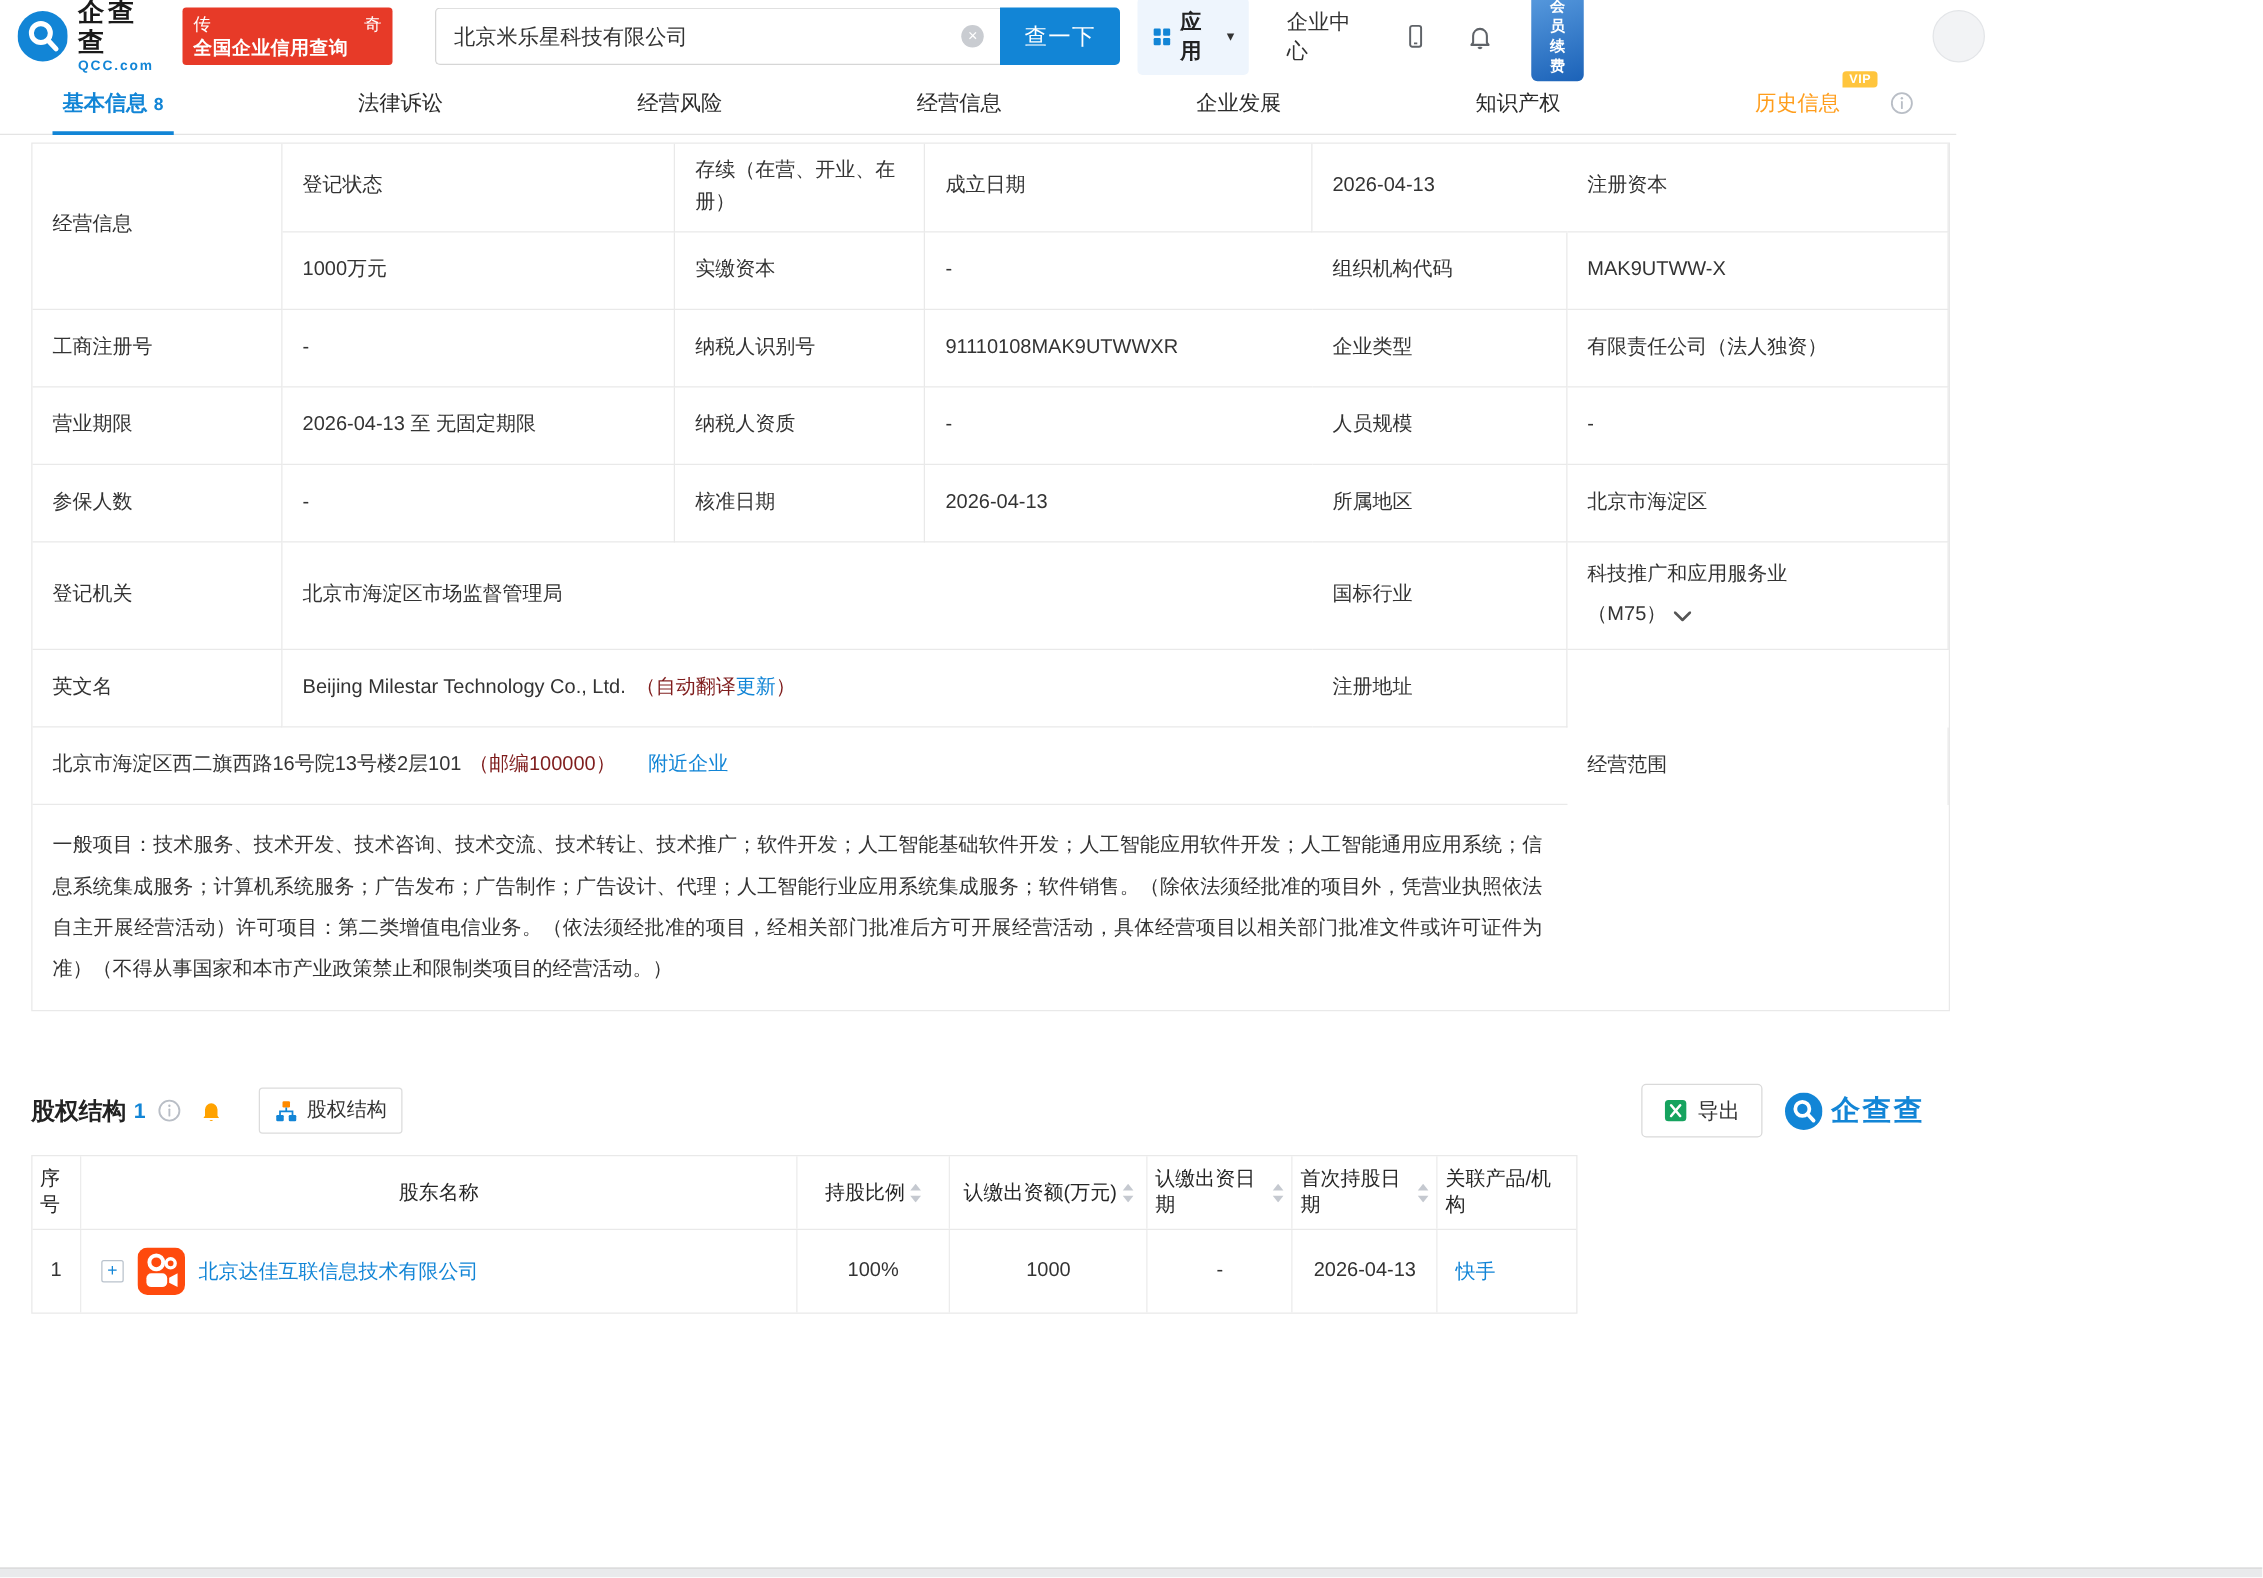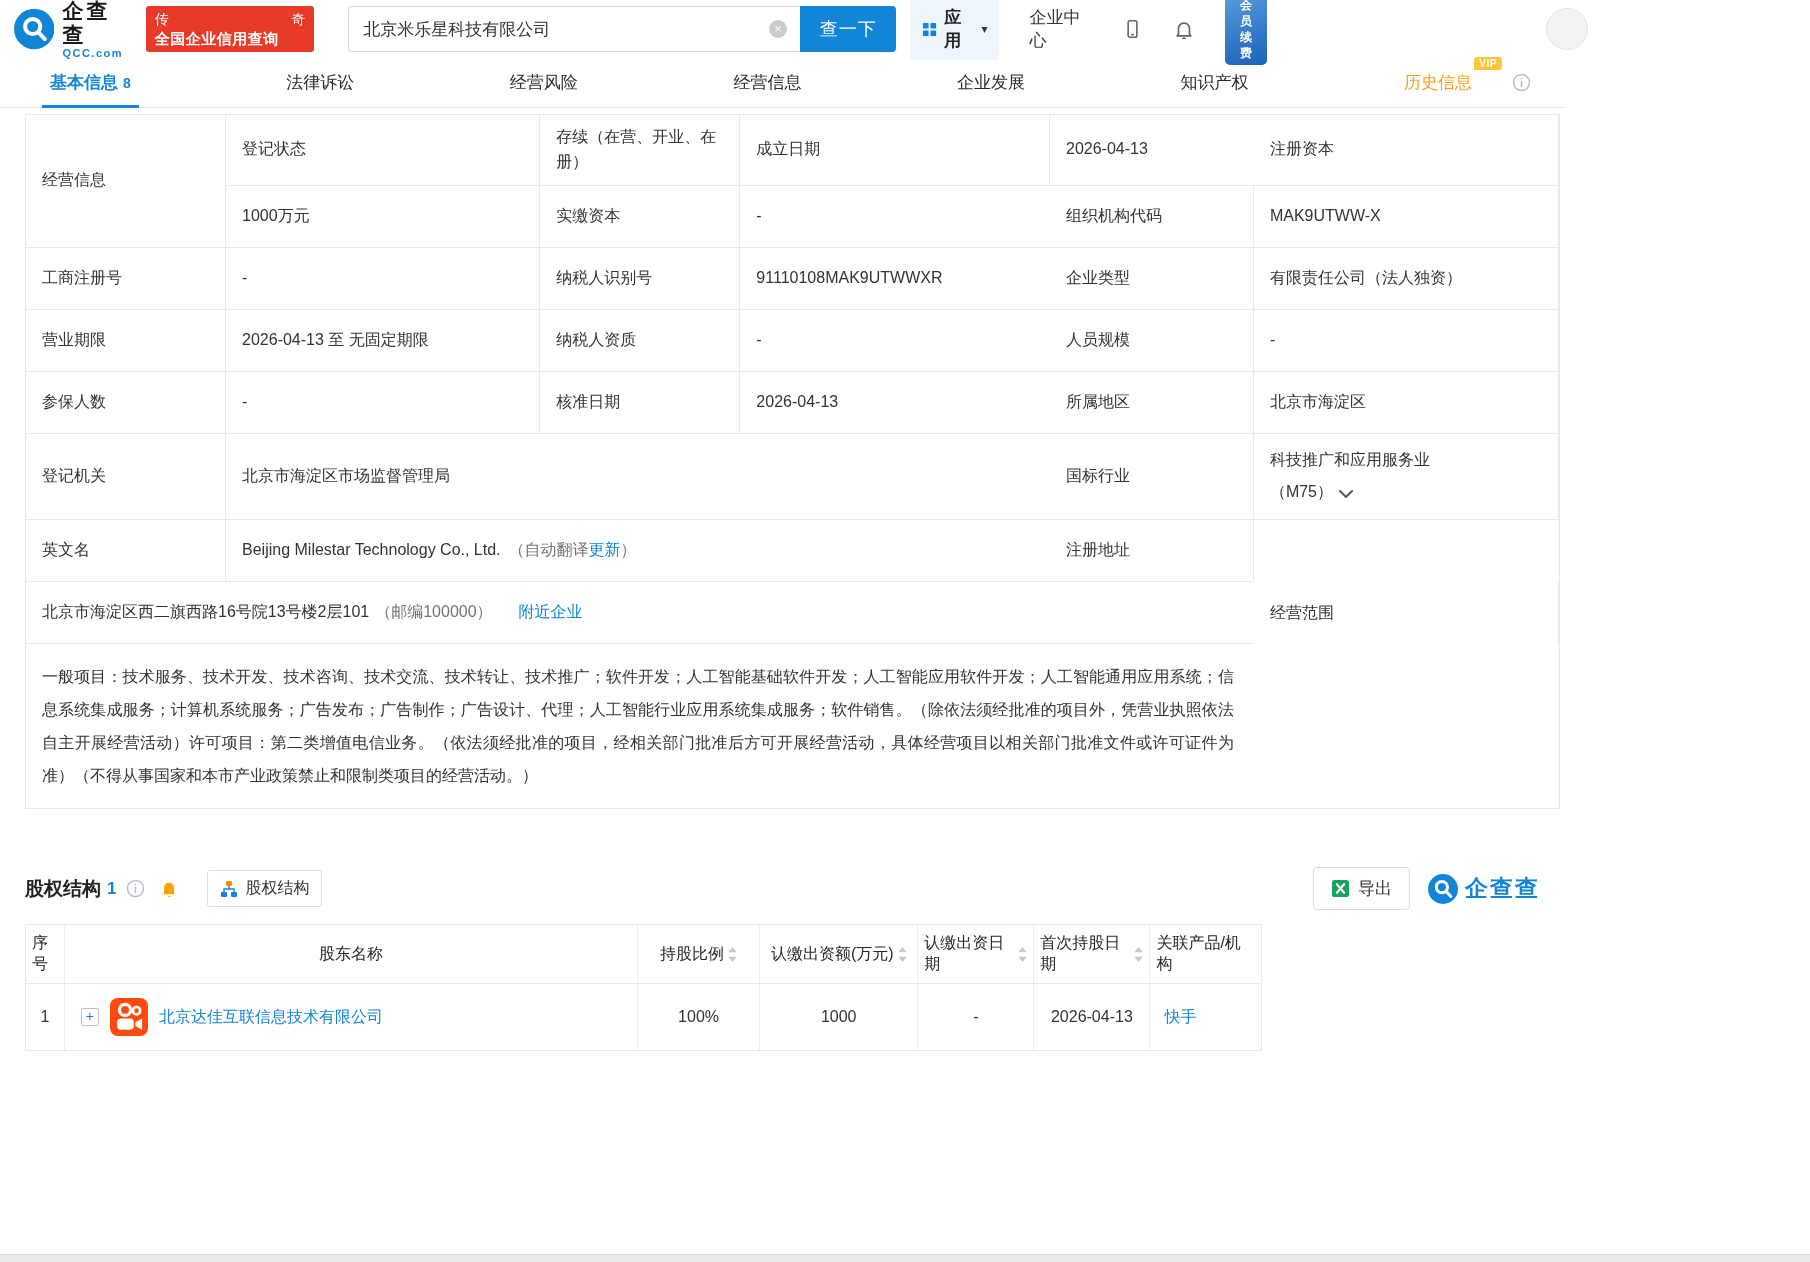--- a/index.html
+++ b/index.html
@@ -55,21 +55,21 @@
   
   .info-table { width:1535px; margin:6px 25px 0; border:1px solid #e9e9e9; display:grid;
     grid-template-columns:13.05% 20.5% 13.05% 20.2% 13.3% 19.9%; grid-auto-rows:minmax(62px,auto); }
   .cell { border-right:1px solid #e9e9e9; border-bottom:1px solid #e9e9e9; padding:10px 16px;
     display:flex; align-items:center; font-size:16px; color:#333; line-height:1.55; }
   .cell.lastcol { border-right:none; }
   .cell.lastrow { border-bottom:none; }
   .cell.rspan2 { grid-row:span 2; }
   .cell.cspan3 { grid-column:span 3; }
   .cell.cspan5 { grid-column:span 5; }
-  .gray { color:#737373; }
+  .gray { color:#7f1d1d; }
   .scope-val { align-items:flex-start !important; text-align:justify; line-height:33px !important;
     padding:16px 20px 16px 16px !important; display:block !important; }
   .industry-lines { line-height:2.05; }
   .mchevron { margin-left:6px; vertical-align:-2px; cursor:pointer; }
   .nearby-link { margin-left:26px; }
 
   
   .sh-head { display:flex; align-items:center; margin:58px 25px 14px; }
   .sh-title { font-size:19px; font-weight:bold; color:#222; }
   .sh-count { font-size:17px; font-weight:bold; color:#1285d6; margin-left:6px; }

